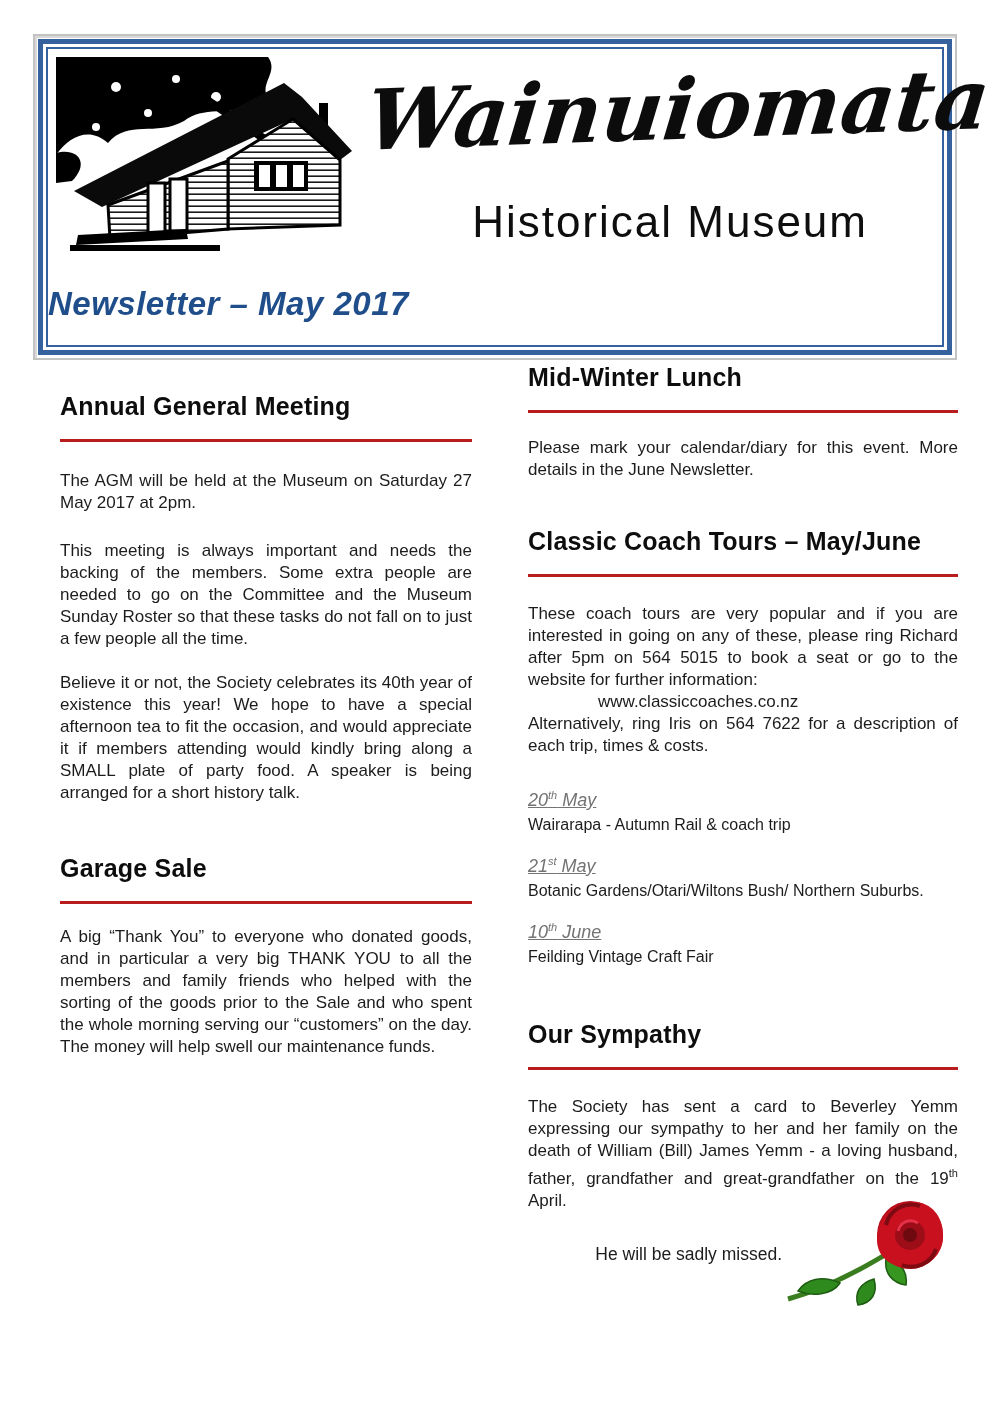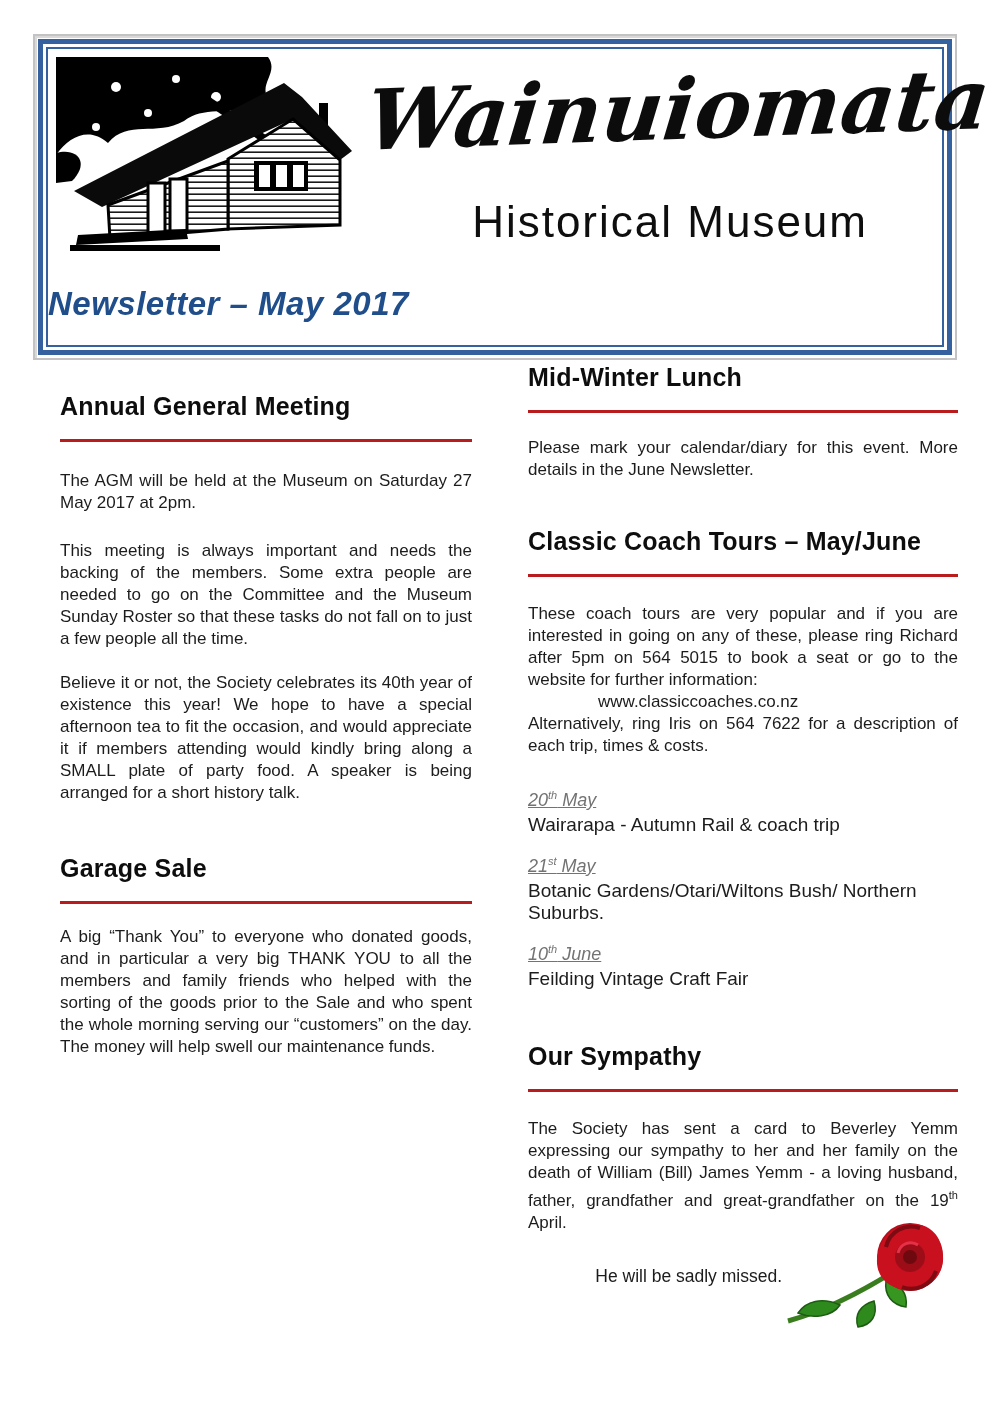--- a/index.html
+++ b/index.html
@@ -56,21 +56,21 @@
   .website-line{
     margin:0;font-size:17px;line-height:22px;text-align:left!important;
     padding-left:70px;
   }
   .trips{margin-top:26px;}
   .trip-date{
     font-size:18px;font-style:italic;text-decoration:underline;
     color:#737373;line-height:24px;
   }
   .trip-date sup,.supsm{font-size:11px;}
-  .trip-desc{font-size:19px;line-height:22px;margin-top:2px;text-align:left;}
+  .trip-desc{font-size:16px;line-height:22px;margin-top:2px;text-align:left;}
   .sym-footer{
     margin-top:30px;display:flex;justify-content:flex-end;
     align-items:flex-start;
   }
   .closing{font-size:17.5px;padding-left:8px;line-height:24px;}
   .rose-art{margin-top:-45px;margin-right:6px;flex-shrink:0;}
 </style>
 </head>
 <body>
 

